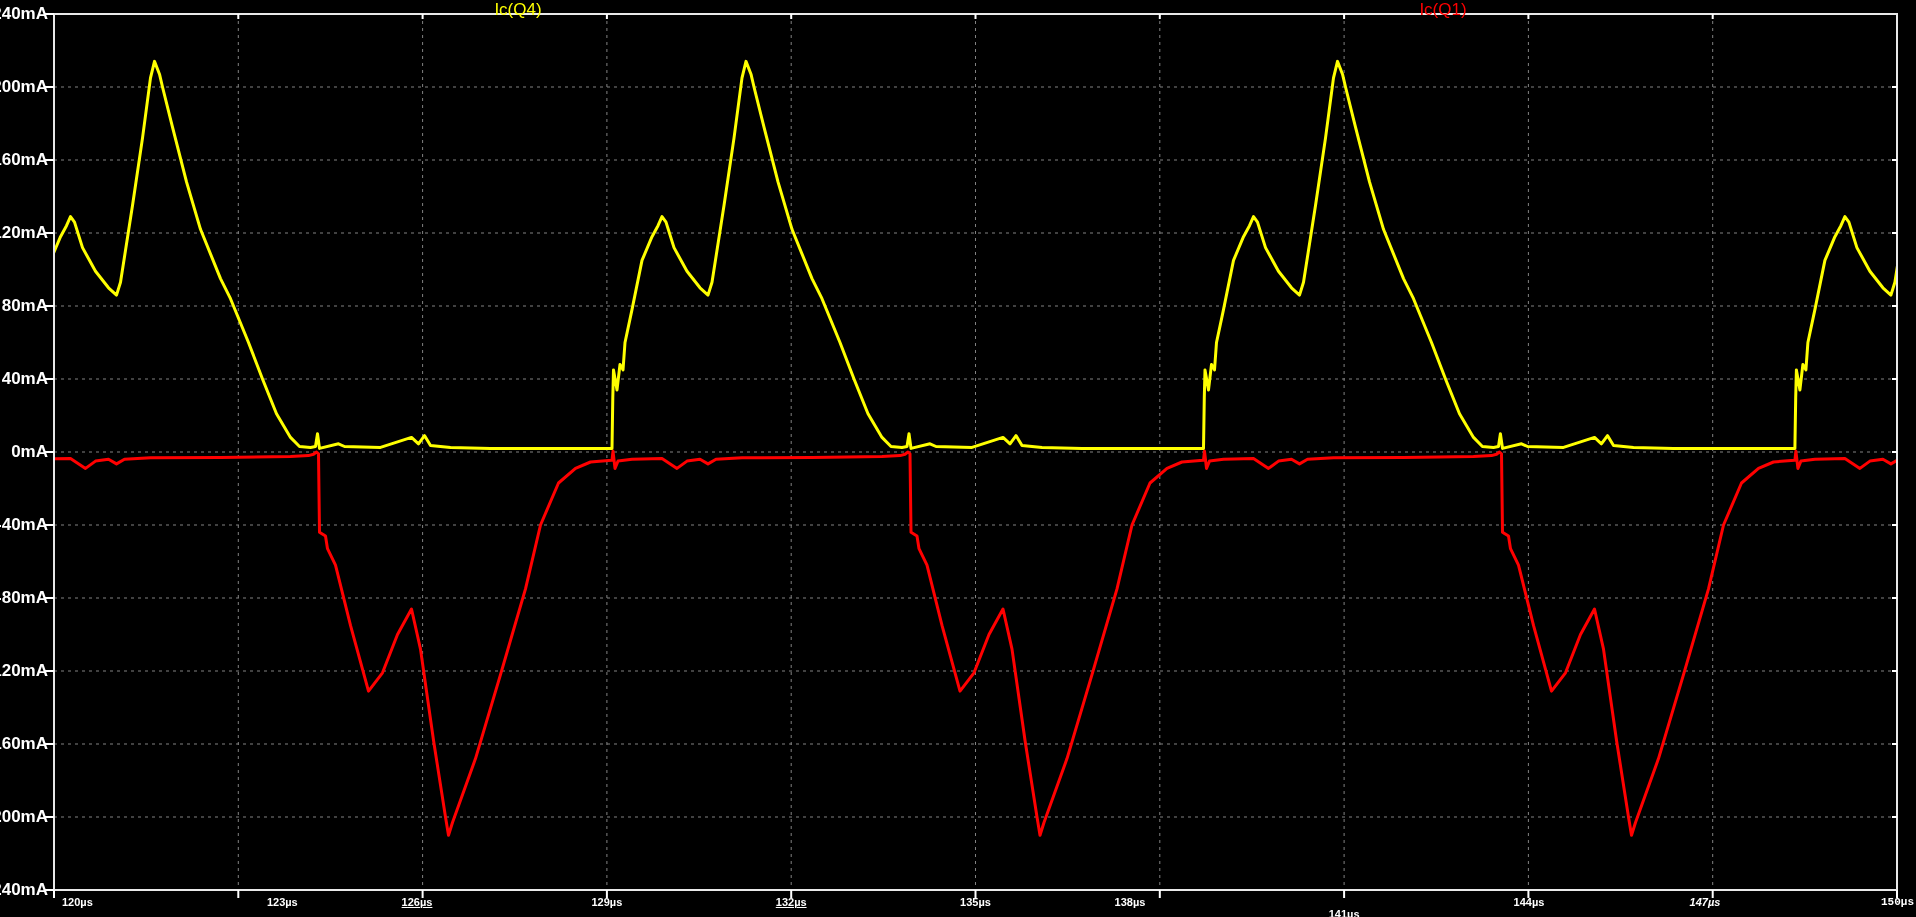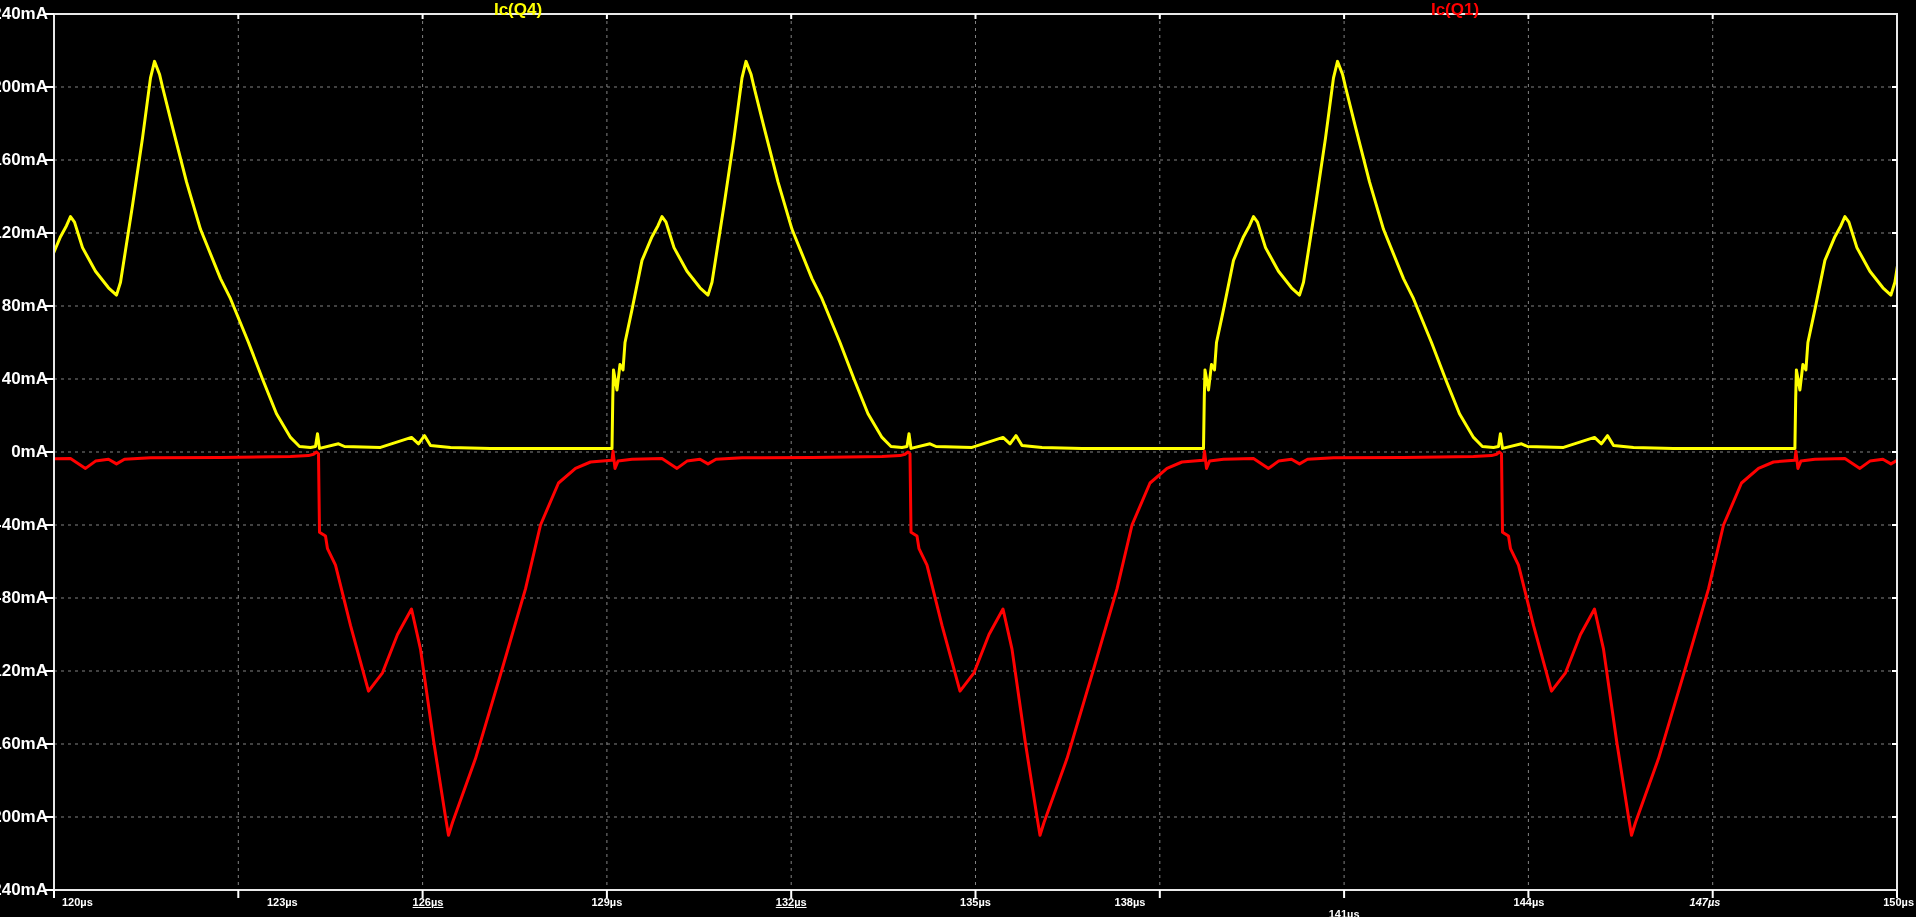--- a/index.html
+++ b/index.html
@@ -19,49 +19,49 @@
   }
   #plot-svg {
     position: absolute;
     left: 0;
     top: 0;
   }
   .trace-label {
     position: absolute;
     top: 0px;
     font-size: 17px;
-    font-weight: bold;
+    font-weight: normal;
     letter-spacing: 0px;
     transform: translateX(-50%);
     white-space: nowrap;
     cursor: default;
     text-align: right;
   }
   #label-q4 { left: 518px; color: #ffff00; }
-  #label-q1 { left: 1443px; color: #ff0000; margin-left: 12px; }
+  #label-q1 { left: 1443px; color: #ff0000; }
   .ylabel {
     position: absolute;
     right: 1868px;
     color: #ffffff;
     font-size: 17px;
     font-weight: bold;
     white-space: nowrap;
     transform: translateY(-52%);
   }
   .xlabel {
     position: absolute;
     top: 896px;
     color: #ffffff;
     font-size: 11px;
     font-weight: bold;
     white-space: nowrap;
     transform: translateX(-50%);
   }
   .xlabel.first { transform: translateX(0); }
-  .xlabel.last  { transform: translateX(-100%); }
+  .xlabel.last  { transform: translateX(-100%); font-family: Liberation Mono, monospace; }
 </style>
 </head>
 <body>
 
 <div id="stage">
 
   <svg id="plot-svg" width="1916" height="917">
     <defs>
       <clipPath id="plotclip">
         <rect x="55" y="15" width="1841" height="874"></rect>
@@ -156,21 +156,21 @@
       <span class="ylabel" style="top: 525px;">-40mA</span>
       <span class="ylabel" style="top: 598px;">-80mA</span>
       <span class="ylabel" style="top: 671px;">-120mA</span>
       <span class="ylabel" style="top: 744px;">-160mA</span>
       <span class="ylabel" style="top: 817px;">-200mA</span>
       <span class="ylabel" style="top: 890px;">-240mA</span>
     </div>
   <div id="x-axis">
       <span class="xlabel first" style="left: 62px;">120µs</span>
       <span class="xlabel" style="left: 238.3px; margin-left: 44px;">123µs</span>
-      <span class="xlabel" style="left: 428px; text-decoration: underline;">126µs</span>
+      <span class="xlabel" style="left: 417px; text-decoration: underline;">126µs</span>
       <span class="xlabel" style="left: 606.9px;">129µs</span>
       <span class="xlabel" style="left: 791.2px; text-decoration: underline;">132µs</span>
       <span class="xlabel" style="left: 975.5px;">135µs</span>
       <span class="xlabel" style="left: 1130px;">138µs</span>
       <span class="xlabel" style="left: 1344.1px; margin-top: 12px;">141µs</span>
       <span class="xlabel" style="left: 1529px;">144µs</span>
       <span class="xlabel" style="left: 1705px; font-style: italic;">147µs</span>
       <span class="xlabel last" style="left: 1914px;">150µs</span>
     </div>
 

